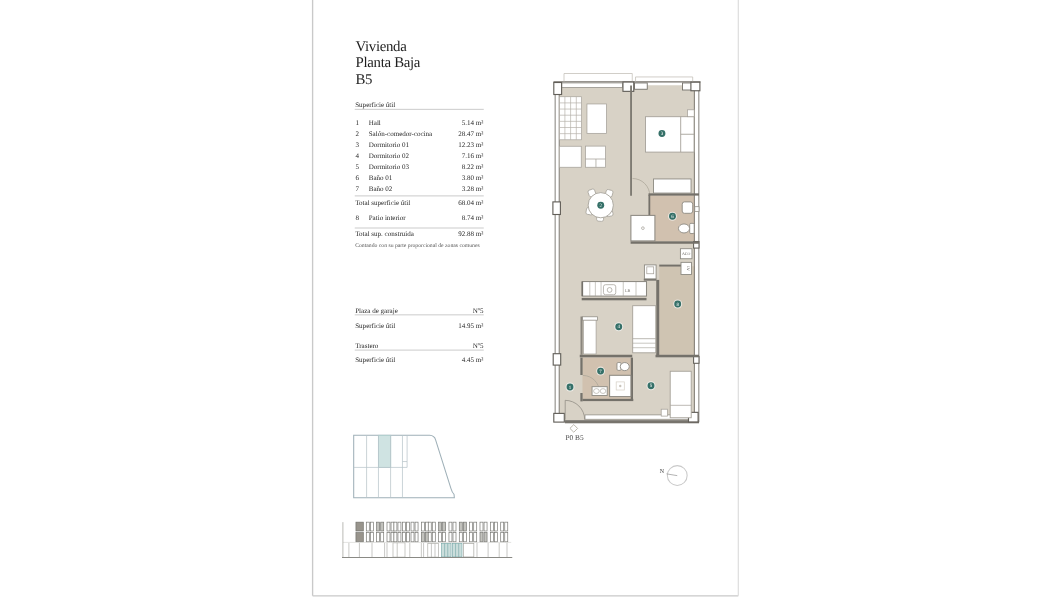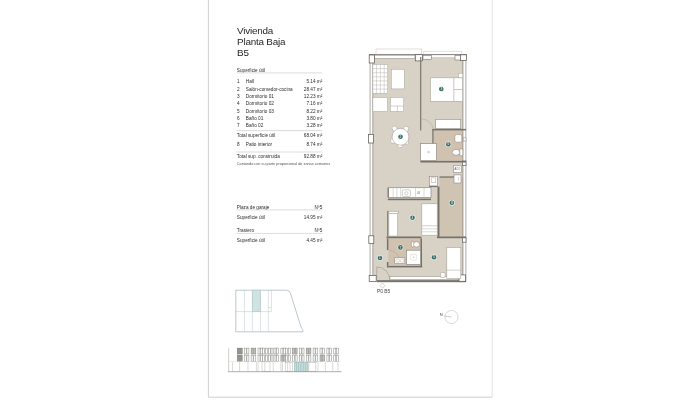--- a/index.html
+++ b/index.html
@@ -1,17 +1,17 @@
 <!DOCTYPE html>
 <html><head>
 <meta charset="utf-8">
 <style>
   html,body{margin:0;padding:0;background:#ffffff;}
   #stage{position:relative;width:700px;height:400px;background:#fff;overflow:hidden;
-         font-family:Liberation Sans, sans-serif;}
+         font-family:Liberation Serif, serif;}
   svg{display:block;}
 </style>
 </head>
 <body>
 <div id="stage">
 <svg width="700" height="400" viewBox="0 0 700 400">
 
   <rect x="208.4" y="-2" width="283.8" height="399.2" fill="#ffffff"></rect>
   <line x1="208.4" y1="0" x2="208.4" y2="397.2" stroke="#c9c9c9" stroke-width="0.9"></line>
   <line x1="208.4" y1="397.2" x2="492.2" y2="397.2" stroke="#c9c9c9" stroke-width="0.9"></line>

